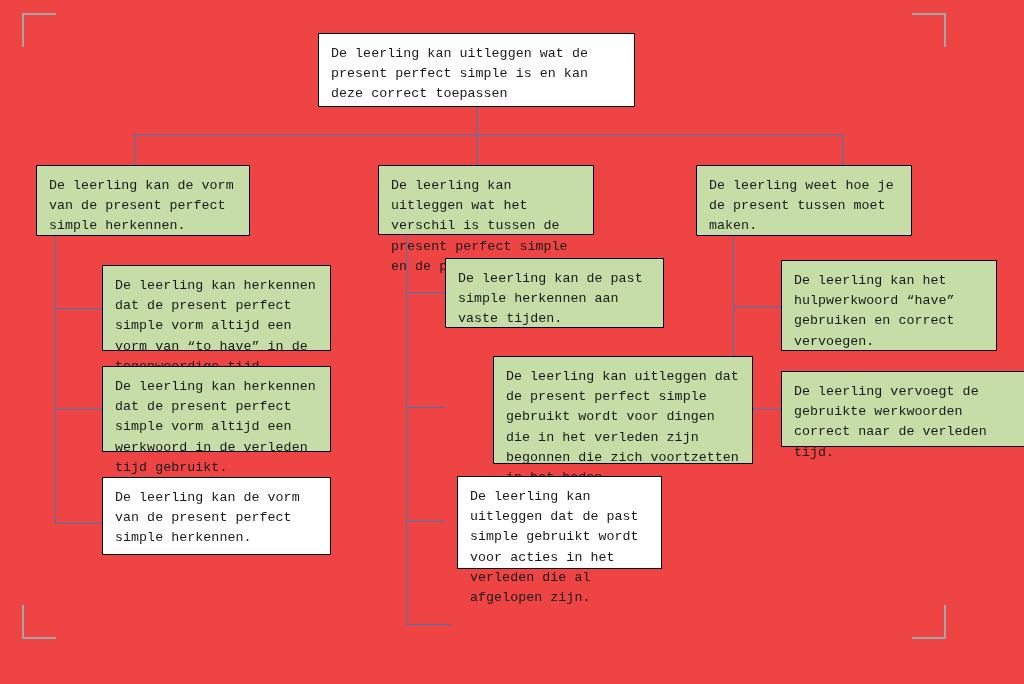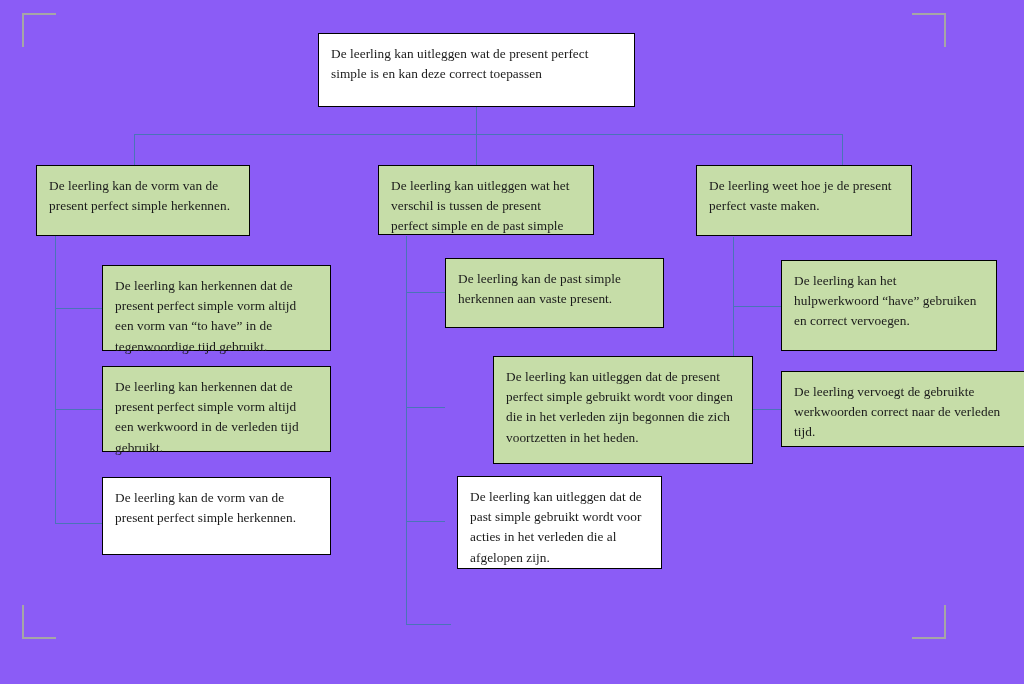--- a/index.html
+++ b/index.html
@@ -4,22 +4,22 @@
 <style>
   html, body {
     margin: 0;
     padding: 0;
     background: #ffffff;
   }
   #canvas {
     position: relative;
     width: 1024px;
     height: 684px;
-    background: #8b5cf6;
-    font-family: Liberation Serif, serif;
+    background: #ef4444;
+    font-family: Liberation Mono, monospace;
     overflow: hidden;
   }
   
   .crop {
     position: absolute;
     width: 34px;
     height: 34px;
     box-sizing: border-box;
   }
   .crop.tl { left: 22px;  top: 13px;  border-left: 2px solid #a6a6a6; border-top: 2px solid #a6a6a6; }
@@ -81,29 +81,29 @@
   <div class="conn v" style="left:733px; top:237px; height:173px;"></div>
   <div class="conn h" style="left:733px; top:306px; width:48px;"></div>
   <div class="conn h" style="left:733px; top:409px; width:48px;"></div>
 
   <div class="node white" style="left:318px; top:33px; width:317px; height:74px;">De leerling kan uitleggen wat de present perfect simple is en kan deze correct toepassen</div>
 
   <div class="node green" style="left:36px; top:165px; width:214px; height:71px;">De leerling kan de vorm van de present perfect simple herkennen.</div>
 
   <div class="node green" style="left:378px; top:165px; width:216px; height:70px;">De leerling kan uitleggen wat het verschil is tussen de present perfect simple en de past simple</div>
 
-  <div class="node green" style="left:696px; top:165px; width:216px; height:71px;">De leerling weet hoe je de present perfect vaste maken.</div>
+  <div class="node green" style="left:696px; top:165px; width:216px; height:71px;">De leerling weet hoe je de present tussen moet maken.</div>
 
   <div class="node green" style="left:102px; top:265px; width:229px; height:86px;">De leerling kan herkennen dat de present perfect simple vorm altijd een vorm van “to have” in de tegenwoordige tijd gebruikt.</div>
 
   <div class="node green" style="left:102px; top:366px; width:229px; height:86px;">De leerling kan herkennen dat de present perfect simple vorm altijd een werkwoord in de verleden tijd gebruikt.</div>
 
   <div class="node white" style="left:102px; top:477px; width:229px; height:78px;">De leerling kan de vorm van de present perfect simple herkennen.</div>
 
-  <div class="node green" style="left:445px; top:258px; width:219px; height:70px;">De leerling kan de past simple herkennen aan vaste present.</div>
+  <div class="node green" style="left:445px; top:258px; width:219px; height:70px;">De leerling kan de past simple herkennen aan vaste tijden.</div>
 
   <div class="node green" style="left:445px; top:356px; width:260px; height:108px;margin-left:48px;">De leerling kan uitleggen dat de present perfect simple gebruikt wordt voor dingen die in het verleden zijn begonnen die zich voortzetten in het heden.</div>
 
   <div class="node white" style="left:457px; top:476px; width:205px; height:93px;">De leerling kan uitleggen dat de past simple gebruikt wordt voor acties in het verleden die al afgelopen zijn.</div>
 
 
   <div class="node green" style="left:781px; top:260px; width:216px; height:91px;">De leerling kan het hulpwerkwoord “have” gebruiken en correct vervoegen.</div>
 
   <div class="node green" style="left:781px; top:371px; width:252px; height:76px;">De leerling vervoegt de gebruikte werkwoorden correct naar de verleden tijd.</div>
 

